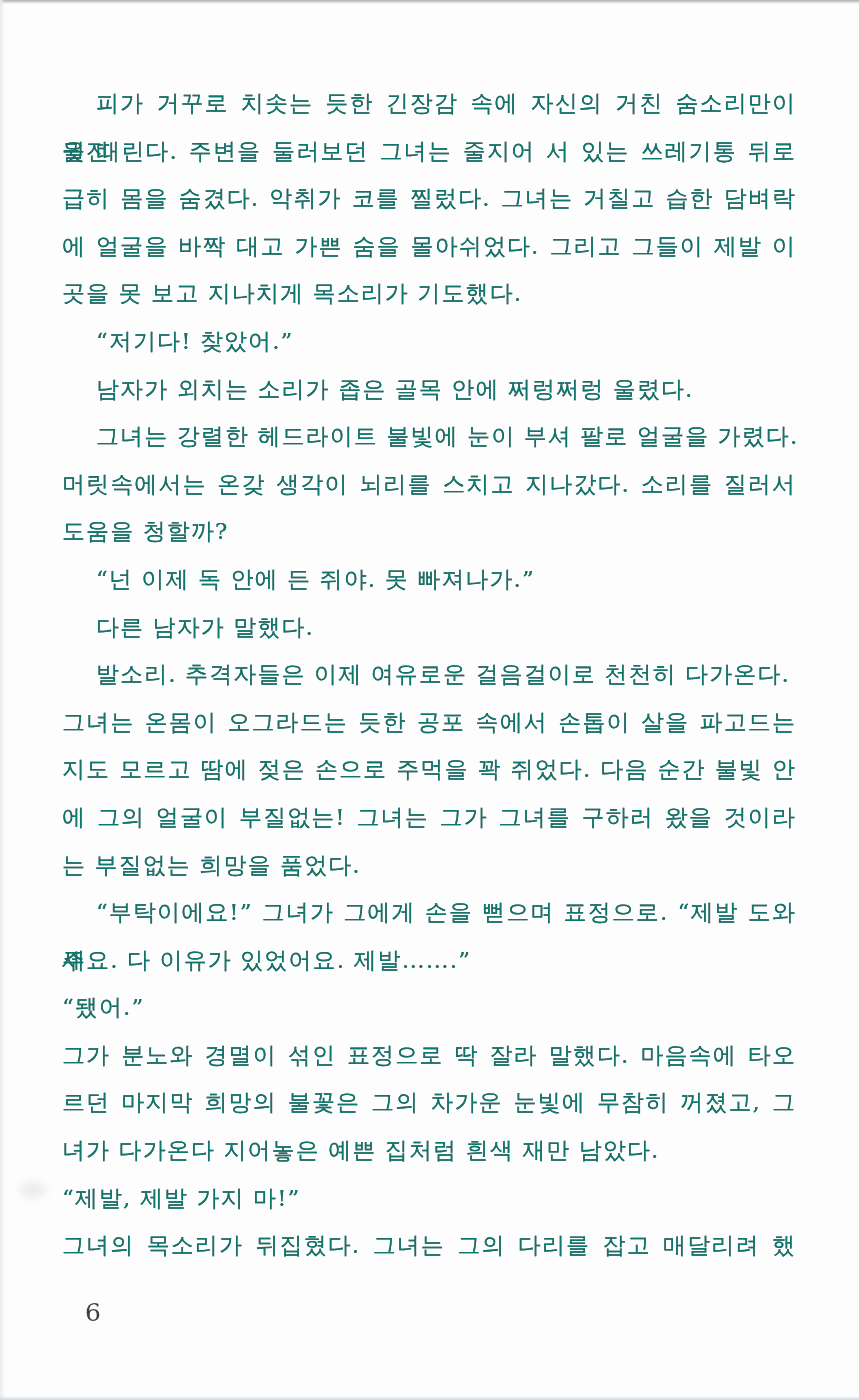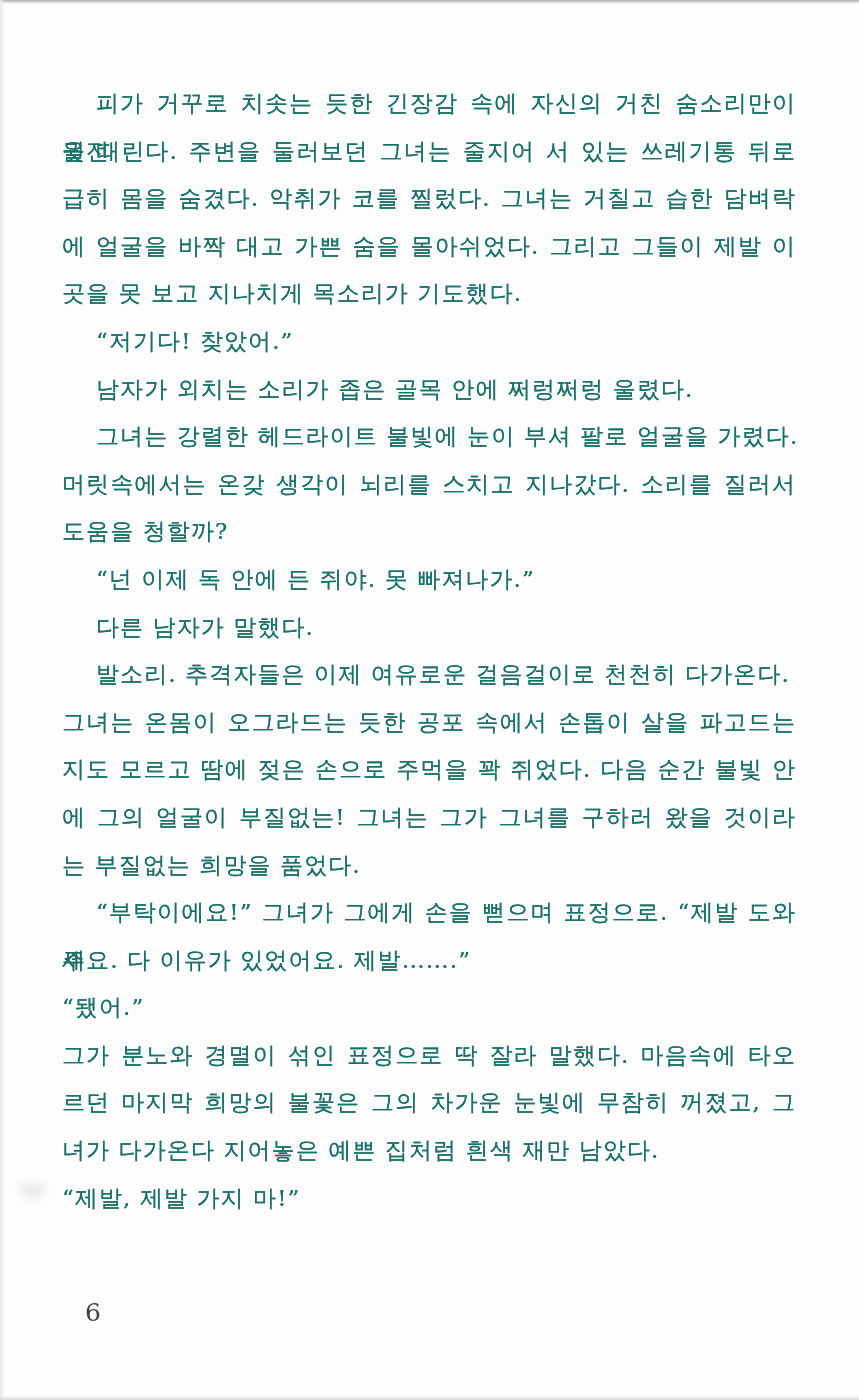--- a/index.html
+++ b/index.html
@@ -93,18 +93,19 @@
       <div class="line justify">지도 모르고 땀에 젖은 손으로 주먹을 꽉 쥐었다. 다음 순간 불빛 안</div>
       <div class="line justify">에 그의 얼굴이 부질없는! 그녀는 그가 그녀를 구하러 왔을 것이라</div>
       <div class="line">는 부질없는 희망을 품었다.</div>
       <div class="line indent justify">“부탁이에요!” 그녀가 그에게 손을 뻗으며 표정으로. “제발 도와주</div>
       <div class="line">세요. 다 이유가 있었어요. 제발…….”</div>
       <div class="line">“됐어.”</div>
       <div class="line justify">그가 분노와 경멸이 섞인 표정으로 딱 잘라 말했다. 마음속에 타오</div>
       <div class="line justify">르던 마지막 희망의 불꽃은 그의 차가운 눈빛에 무참히 꺼졌고, 그</div>
       <div class="line">녀가 다가온다 지어놓은 예쁜 집처럼 흰색 재만 남았다.</div>
       <div class="line">“제발, 제발 가지 마!”</div>
+      <div class="line justify">그녀의 목소리가 뒤집혔다. 그녀는 그의 다리를 잡고 매달리려 했</div>
     </div>
 
   <div class="page-number">6</div>
 
   <div class="edge-bottom"></div>
 </div>
 
 </body></html>

